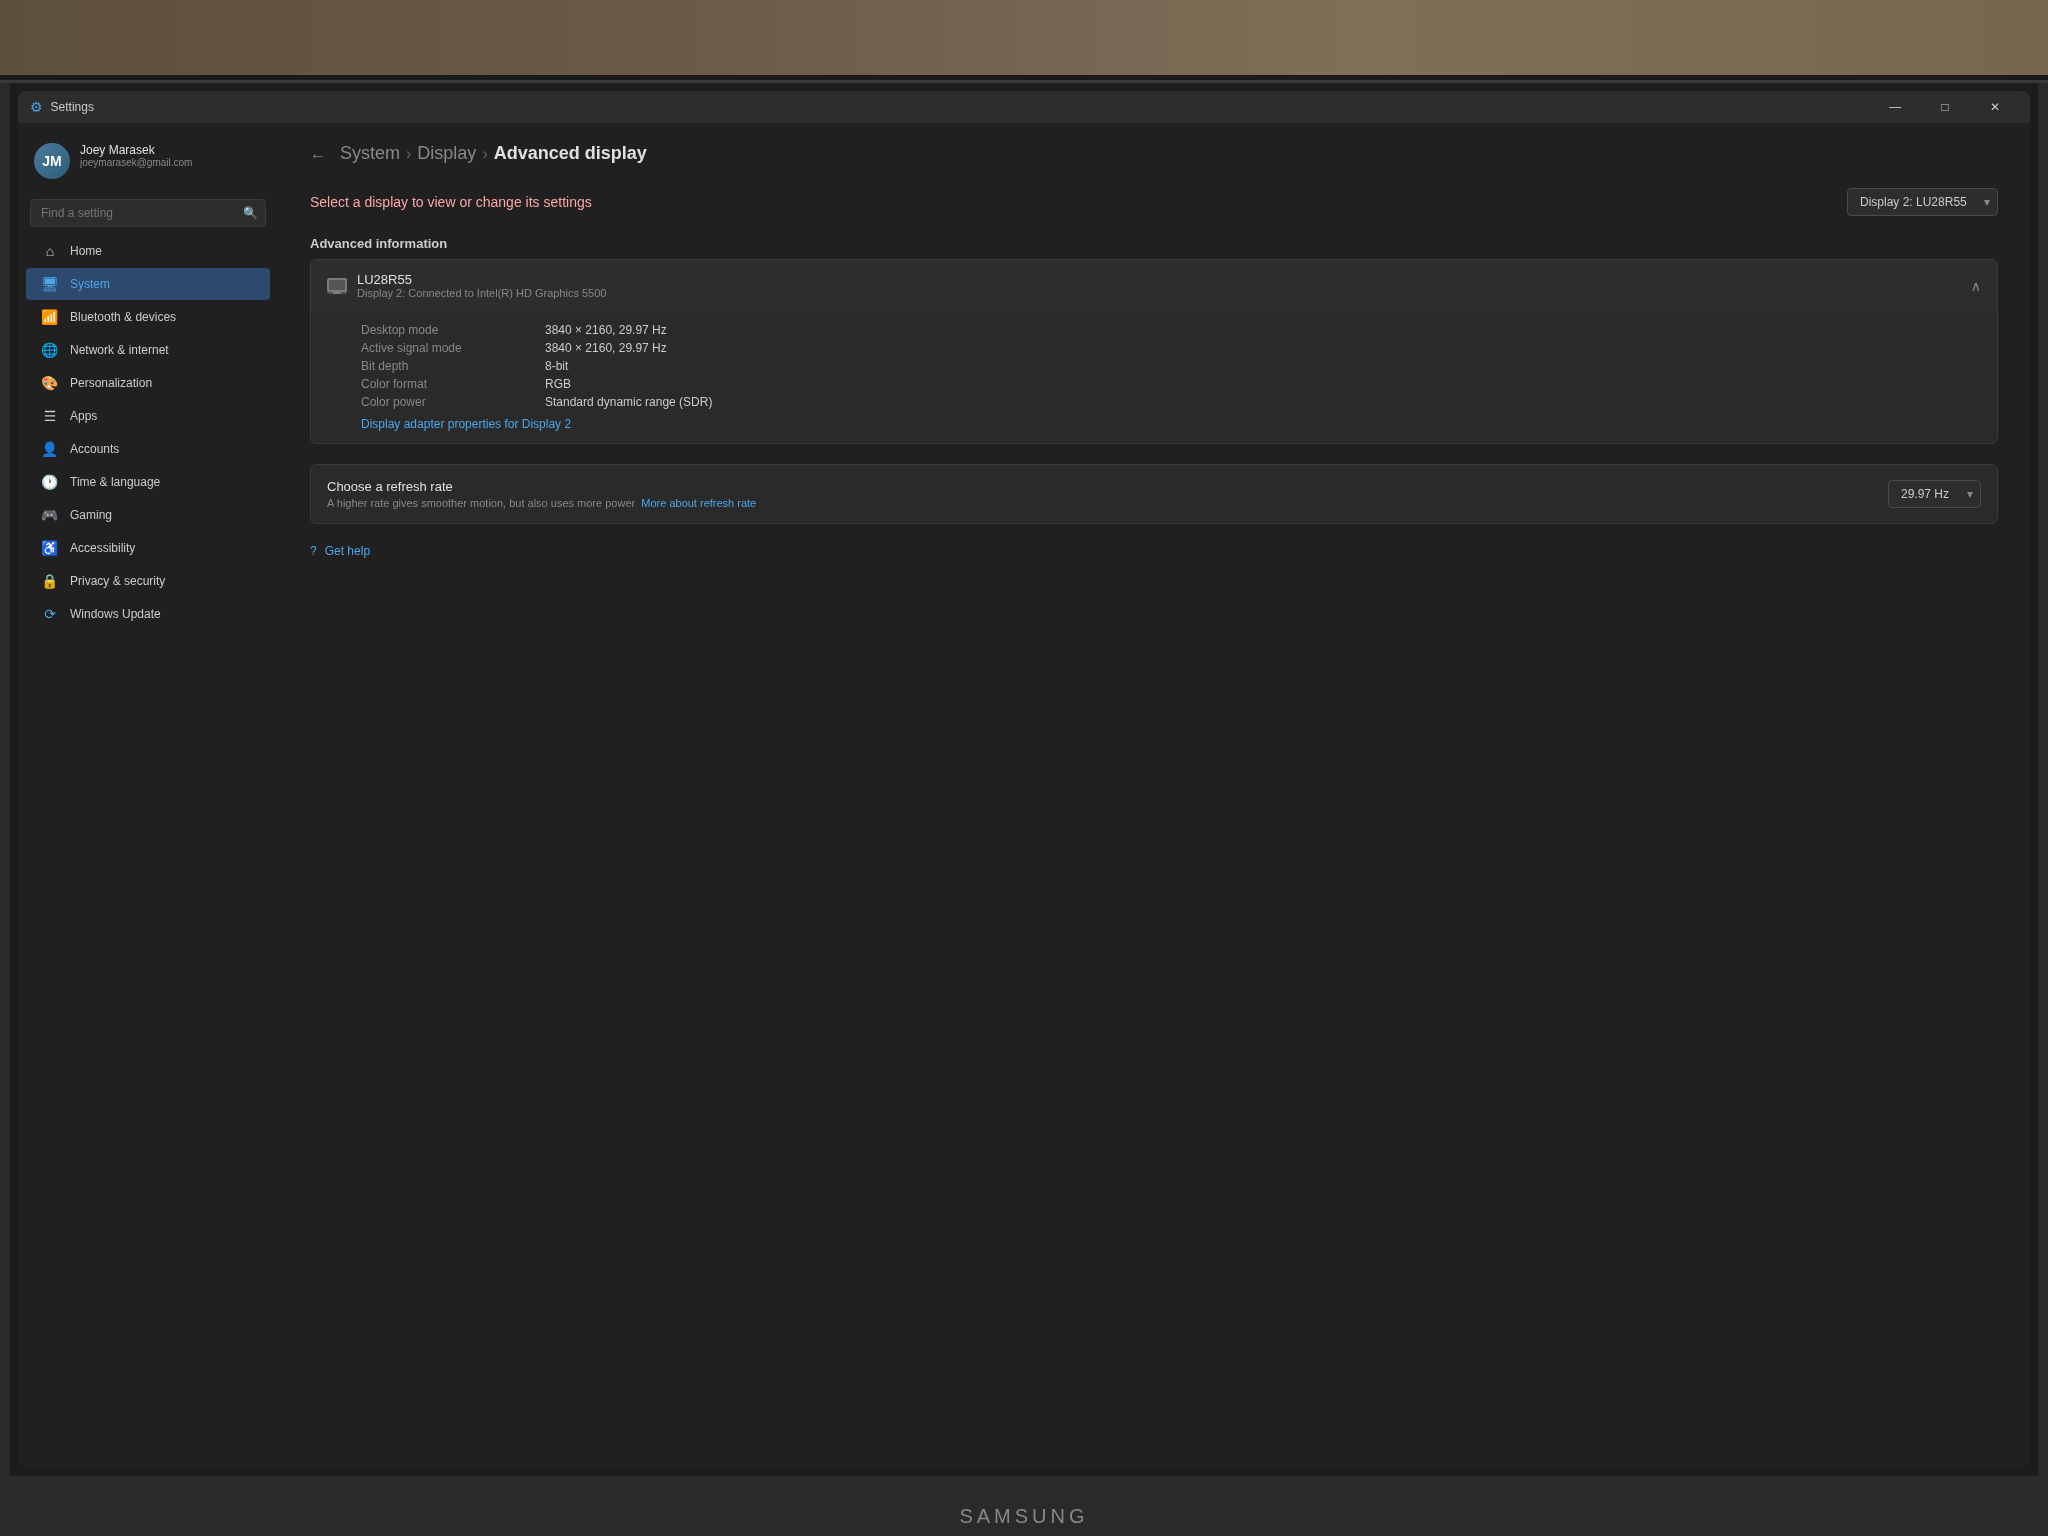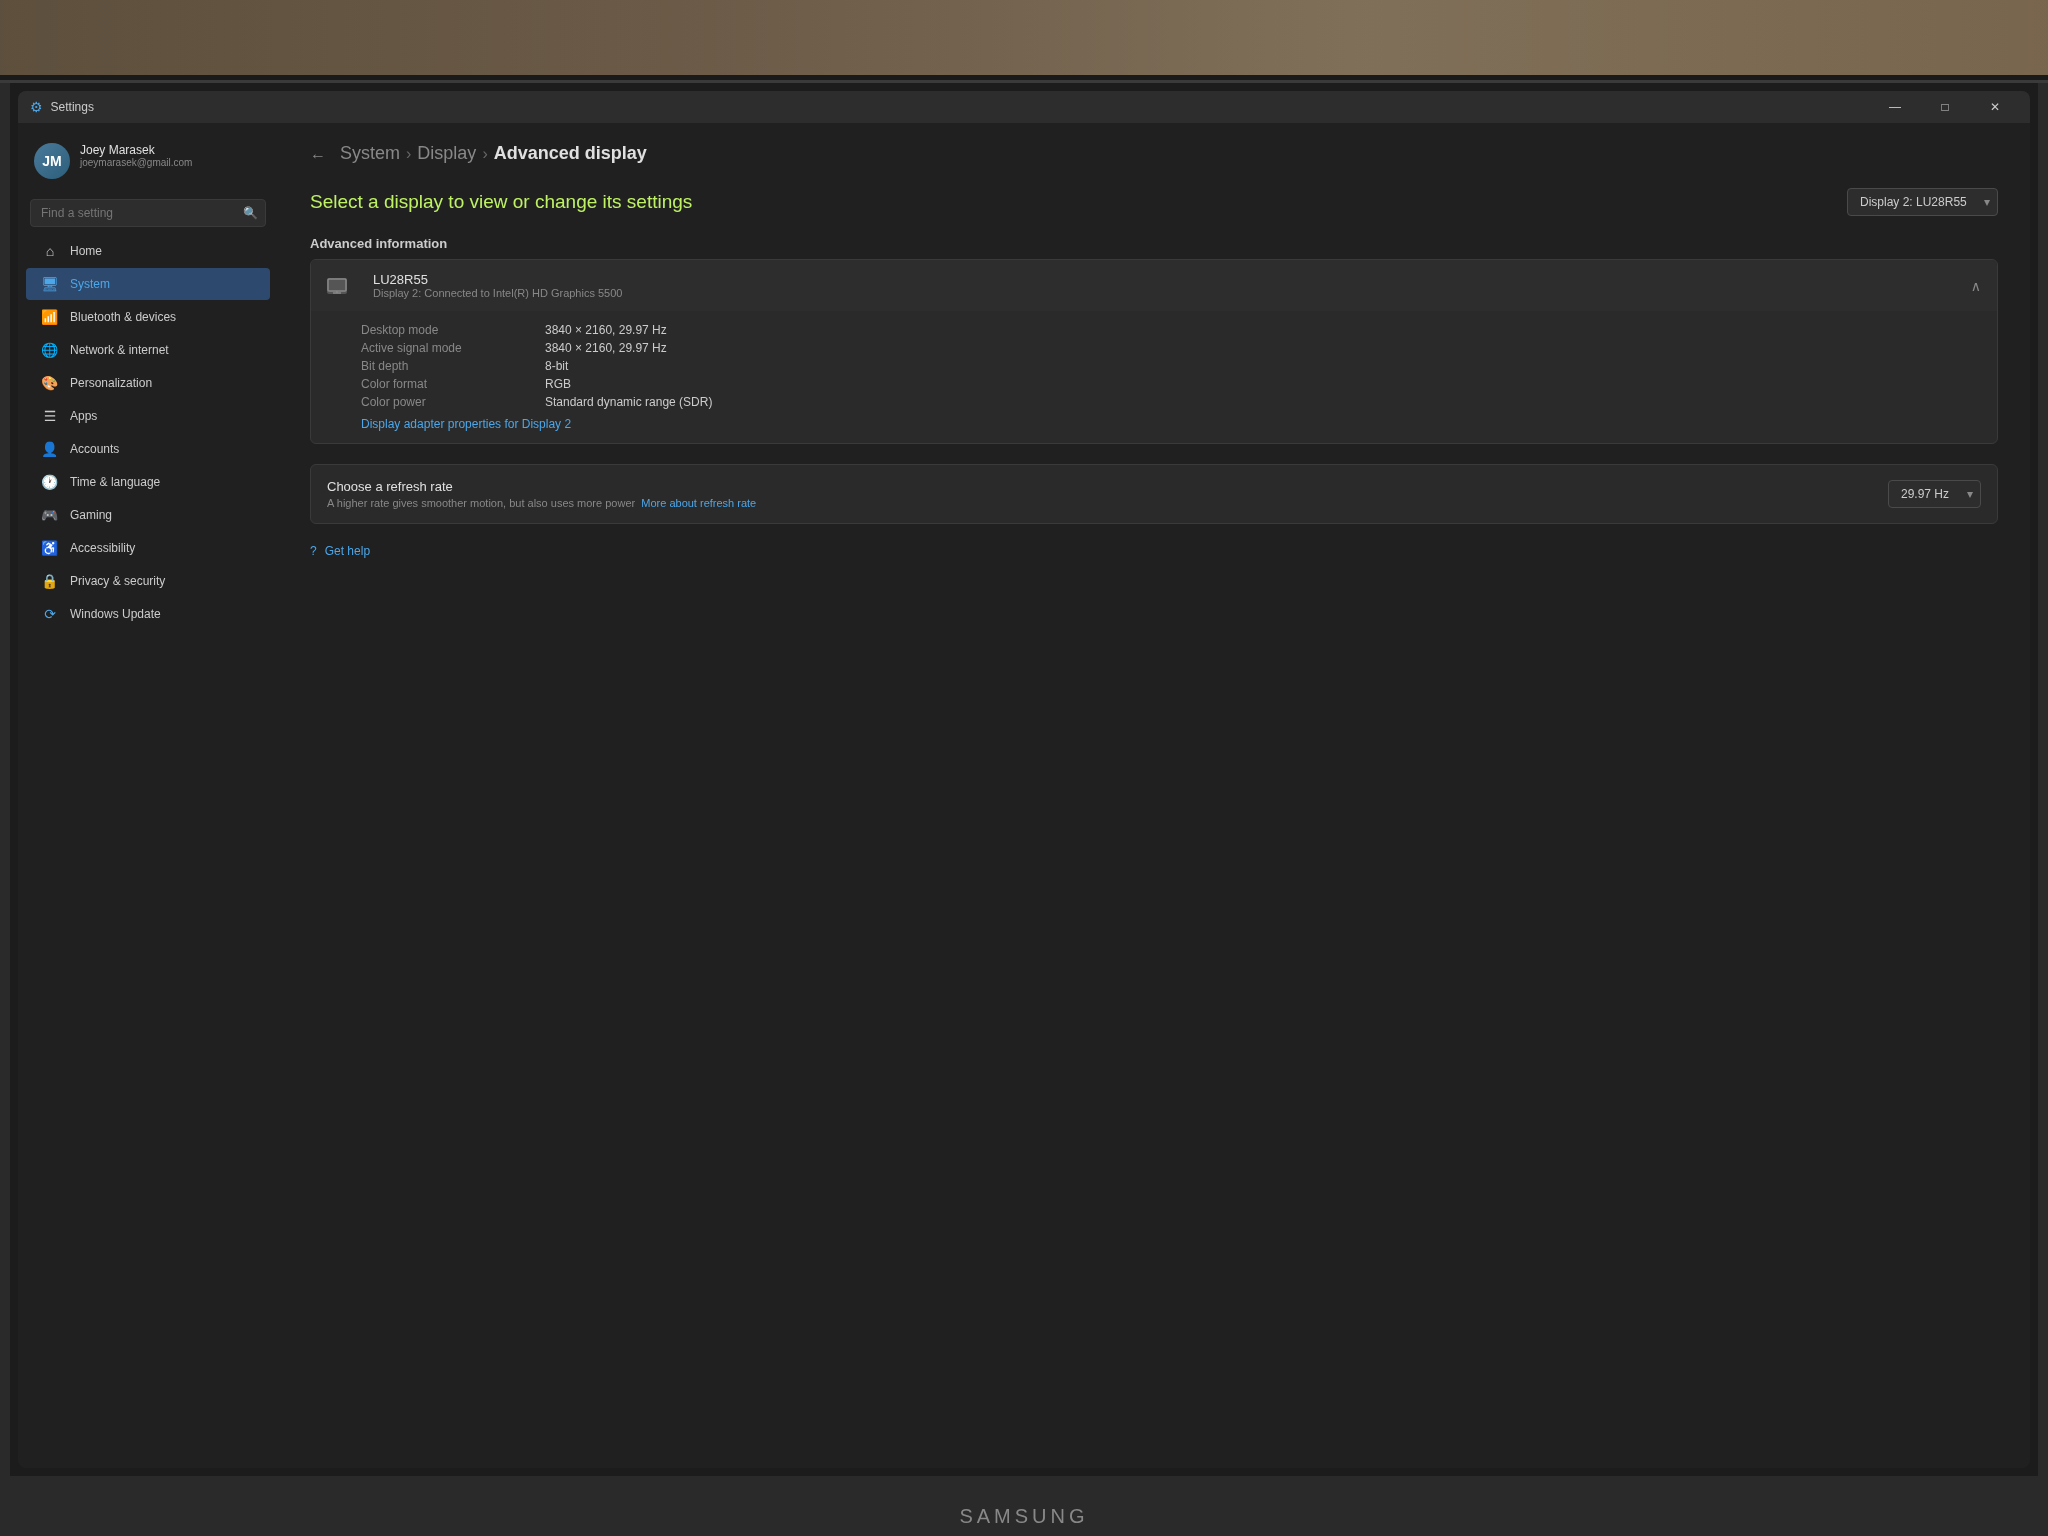--- a/index.html
+++ b/index.html
@@ -240,22 +240,22 @@
 
     
     .select-display-row {
       display: flex;
       align-items: center;
       justify-content: space-between;
       margin-bottom: 20px;
     }
 
     .select-display-label {
-      color: #bef264;
-      font-size: 19px;
+      color: #fca5a5;
+      font-size: 14px;
     }
 
     .display-select {
       background: #2d2d2d;
       border: 1px solid #4a4a4a;
       border-radius: 4px;
       color: #ccc;
       padding: 6px 30px 6px 12px;
       font-size: 12px;
       cursor: pointer;
@@ -301,21 +301,21 @@
       display: flex;
       align-items: center;
       justify-content: space-between;
       padding: 12px 16px;
       background: #2d2d2d;
     }
 
     .info-card-header-left {
       display: flex;
       align-items: center;
-      gap: 26px;
+      gap: 10px;
     }
 
     .monitor-icon {
       width: 20px;
       height: 16px;
       background: #555;
       border-radius: 2px;
       position: relative;
       display: flex;
       align-items: center;

